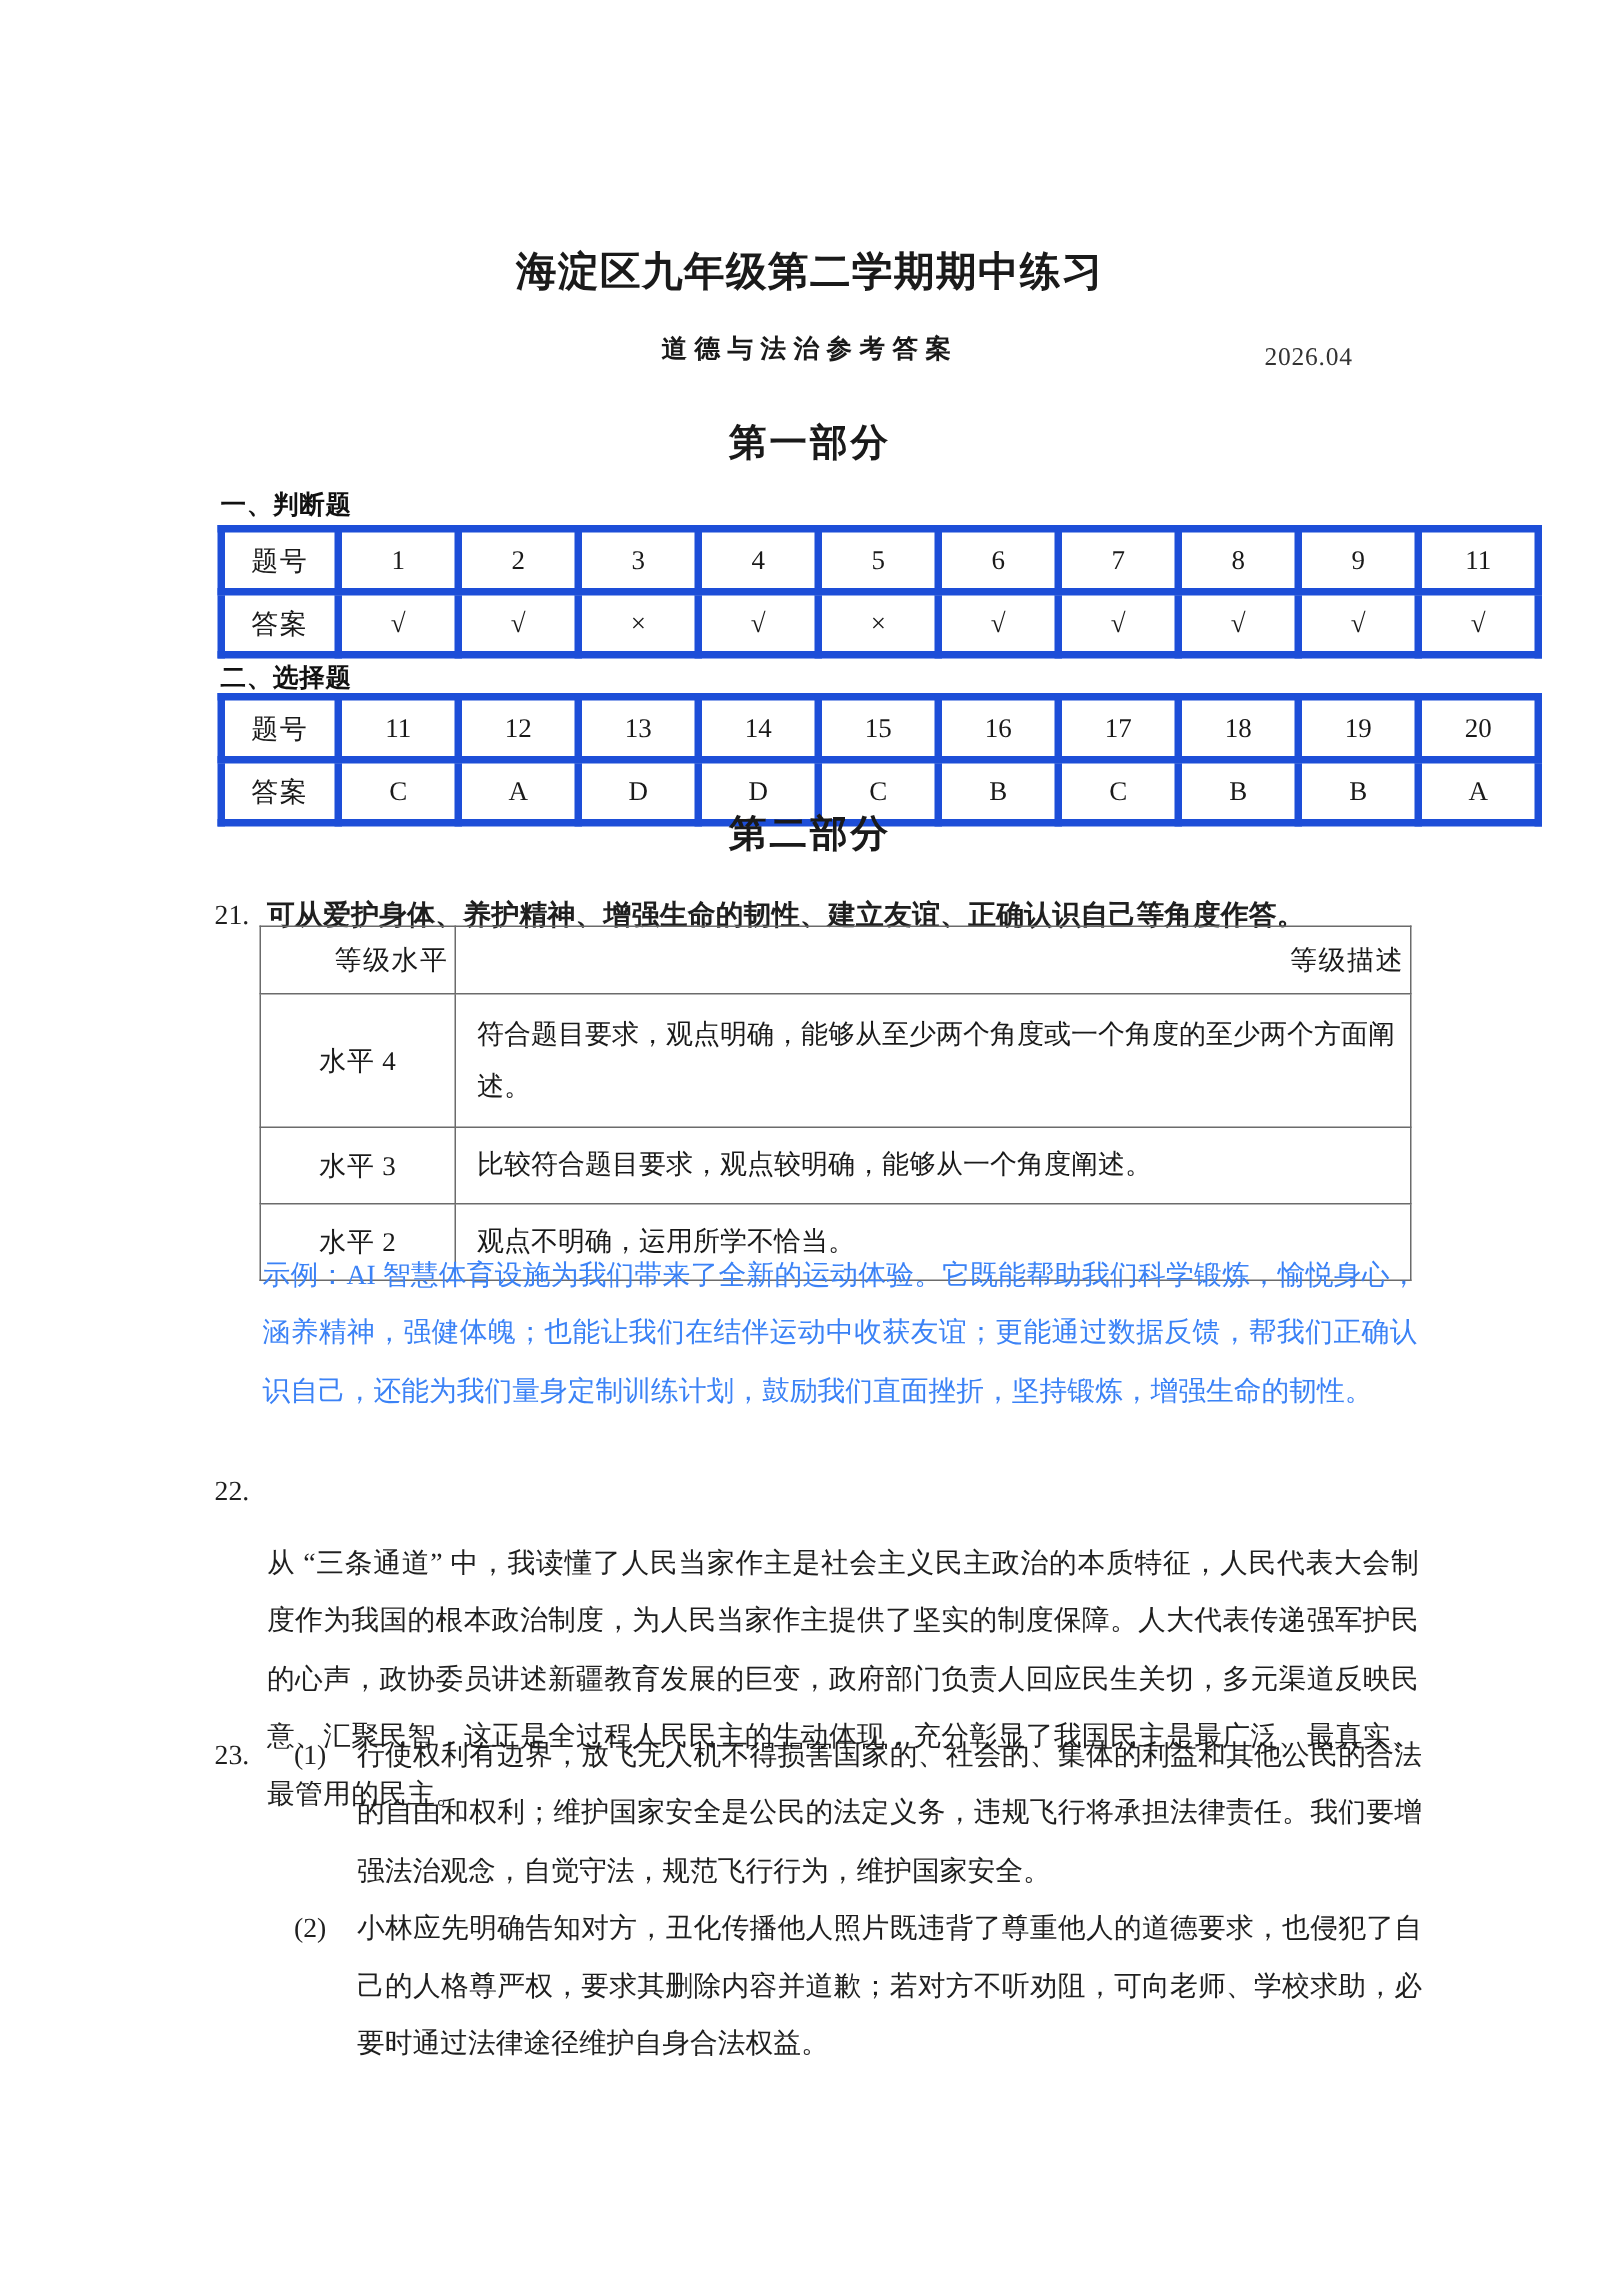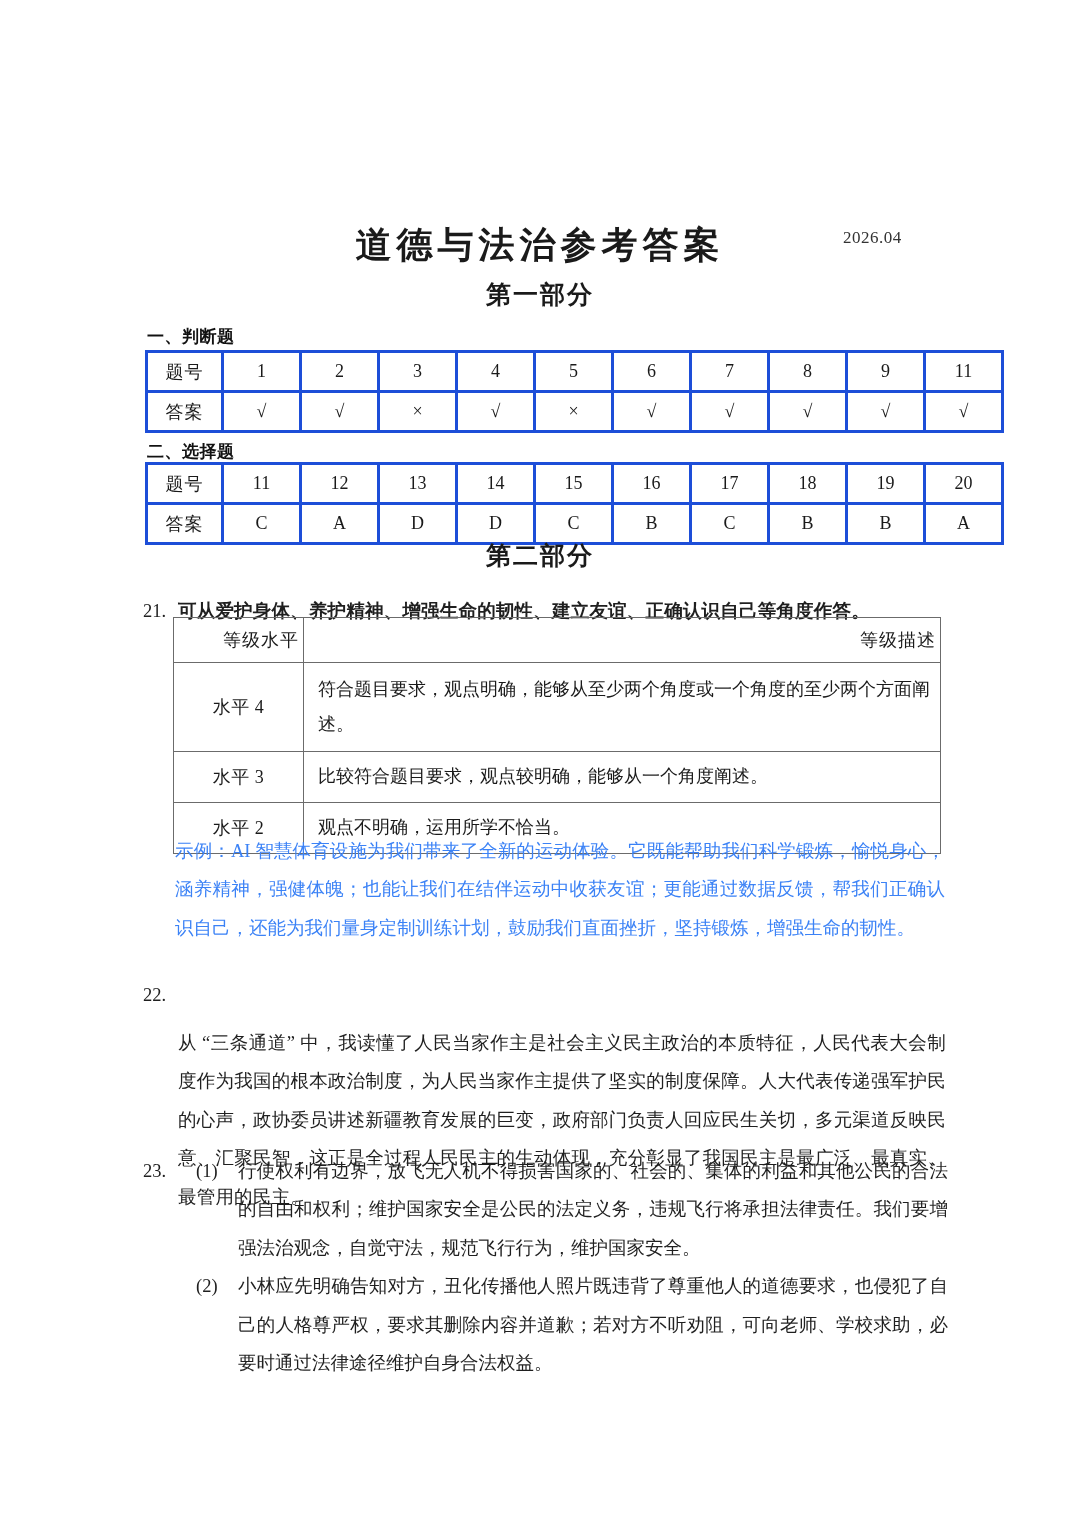--- a/index.html
+++ b/index.html
@@ -31,21 +31,21 @@
     text-align: center;
     font-size: 27px;
     font-weight: bold;
     letter-spacing: 1px;
   }
   .doc-subtitle {
     position: absolute;
     left: 0; top: 221px;
     width: 1080px;
     text-align: center;
-    font-size: 36px;
+    font-size: 17px;
     font-weight: bold;
     letter-spacing: 5px;
   }
   .doc-date {
     position: absolute;
     left: 843px; top: 228px;
     font-size: 17px;
     color: #333;
     letter-spacing: 0.5px;
   }
@@ -75,21 +75,21 @@
   
   table.ans {
     position: absolute;
     border-collapse: collapse;
     table-layout: fixed;
     width: 801px;
   }
   table.ans.t1 { left: 145px; top: 350px; }
   table.ans.t2 { left: 145px; top: 462px; }
   table.ans td {
-    border: 3px solid #1d4ed8;
+    border: 5px solid #1d4ed8;
     height: 35px;
     text-align: center;
     vertical-align: middle;
     font-size: 18px;
     color: #1a1a1a;
   }
   table.ans td.rowhead {
     width: 71px;
     font-size: 18px;
     letter-spacing: 1px;
@@ -187,20 +187,21 @@
     left: 0; top: 0;
     font-size: 18.5px;
     line-height: 2.08;
   }
 </style>
 </head>
 <body>
 
 <div class="page">
 
+  <div class="doc-title">海淀区九年级第二学期期中练习</div>
   <div class="doc-subtitle">道德与法治参考答案</div>
   <div class="doc-date">2026.04</div>
 
   <div class="part-heading part-1">第一部分</div>
 
   <div class="section-label sec-1">一、判断题</div>
 
   <table class="ans t1">
     <tbody>
       <tr>

